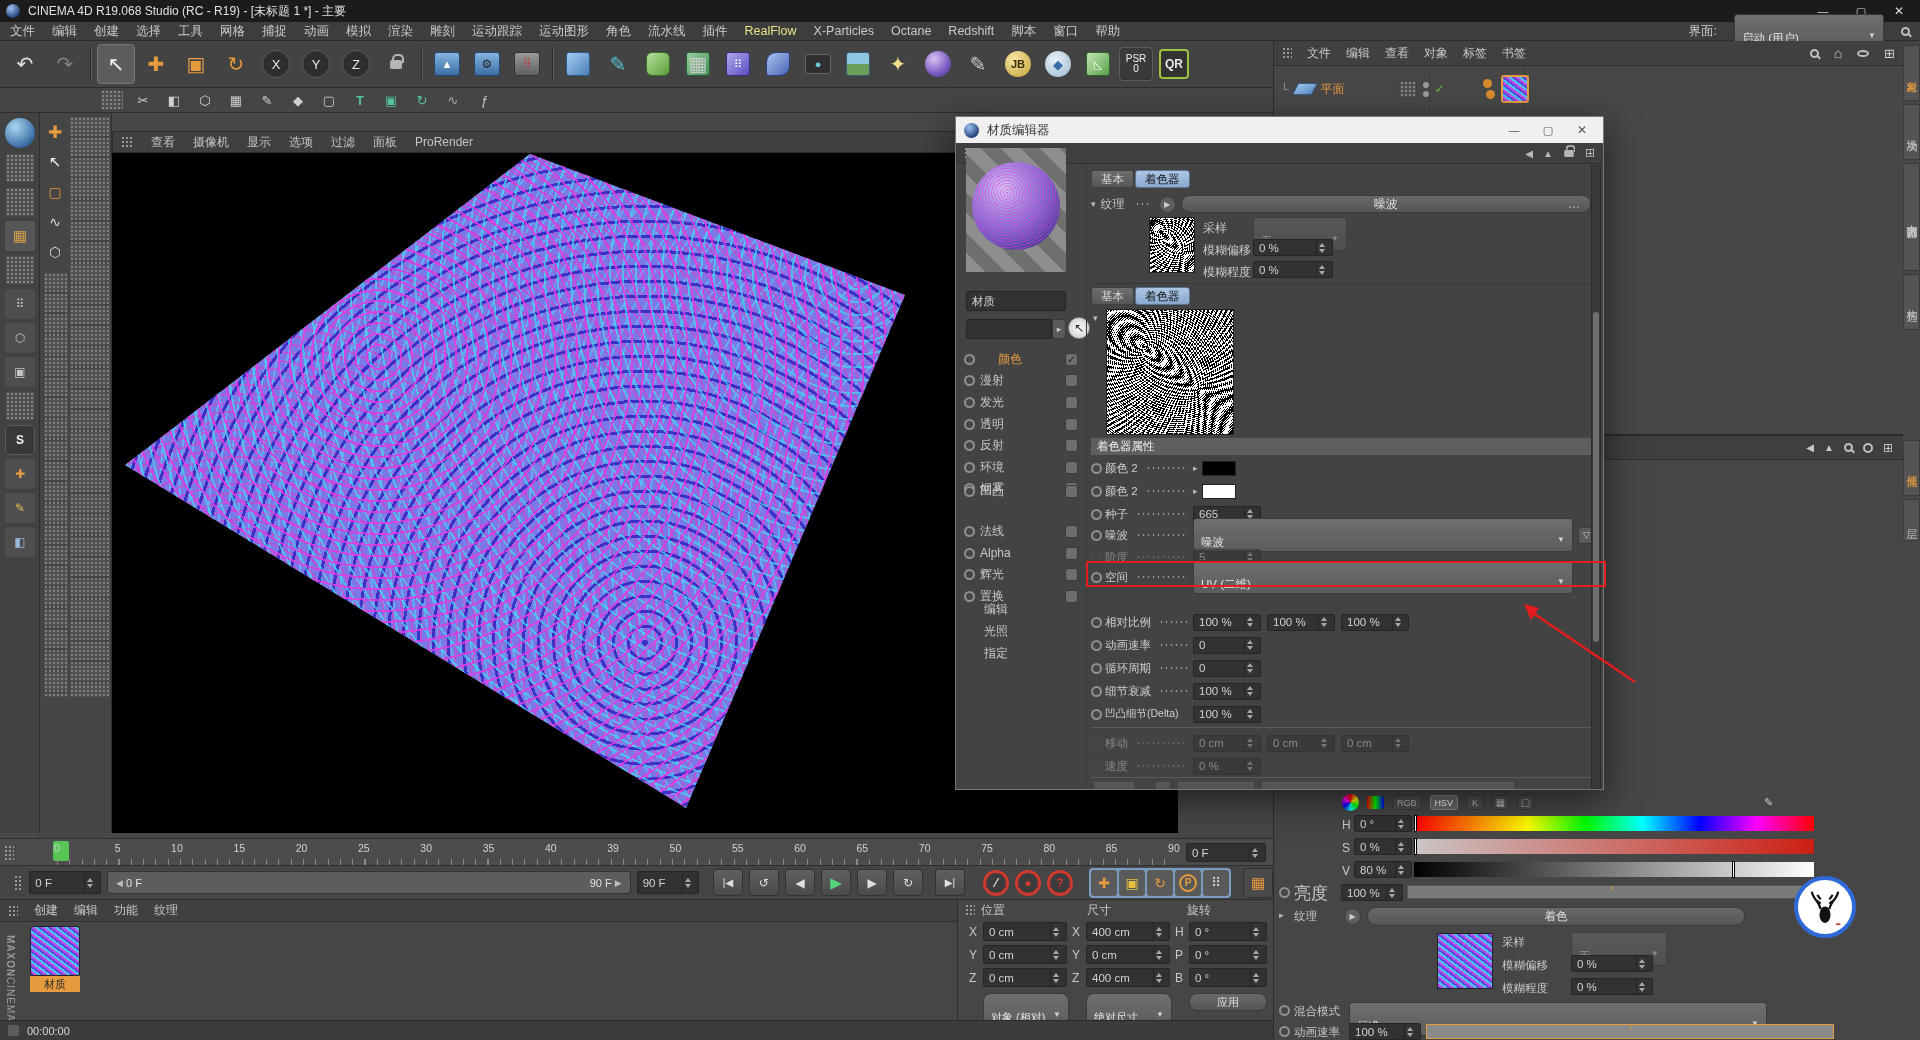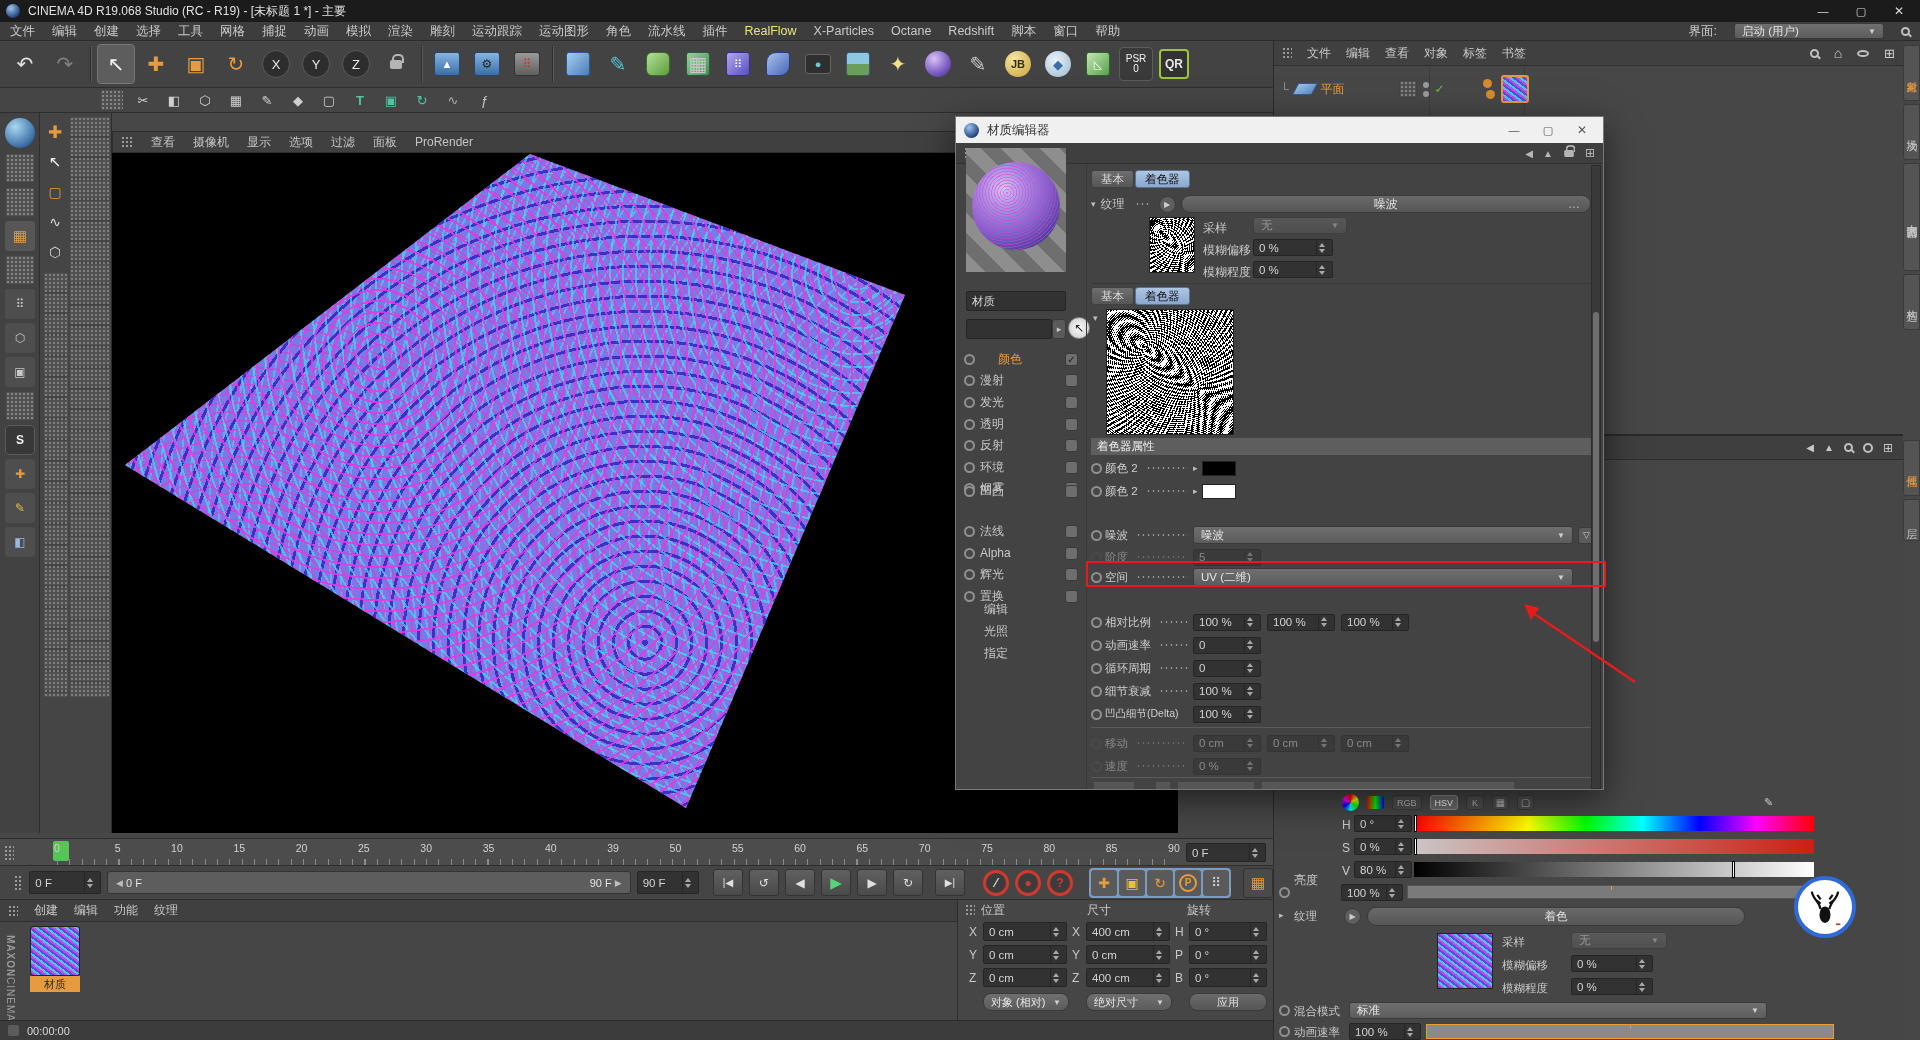--- a/index.html
+++ b/index.html
@@ -7,21 +7,21 @@
 body{position:relative;background:#474747;font-family:"Liberation Sans","DejaVu Sans",sans-serif;font-size:12px;color:#c8c8c8;overflow:hidden}
 .ab{position:absolute}
 .flex{display:flex;align-items:center}
 .grip{background-image:radial-gradient(#9a9a9a 1px,transparent 1.2px);background-size:4px 4px}
 .lens{width:9px;height:9px;border:2px solid #c0c0c0;border-radius:50%;position:relative;display:inline-block}
 .lens::after{content:"";position:absolute;width:5px;height:2px;background:#c0c0c0;right:-4px;bottom:-2px;transform:rotate(45deg)}
 .field{background:#323232;border:1px solid #252525;border-radius:2px;color:#d2d2d2;display:flex;align-items:center;padding:0 5px;font-size:11.5px;white-space:nowrap}
 .st{margin-left:auto;width:11px;align-self:stretch;border-left:1px solid #252525;display:flex;flex-direction:column;align-items:center;justify-content:center;gap:2px;flex:none}
 .st i{width:0;height:0;border-left:3px solid transparent;border-right:3px solid transparent}
 .st .u{border-bottom:4px solid #a8a8a8}.st .d{border-top:4px solid #a8a8a8}
-.dd{background:linear-gradient(#6f6f6f,#5c5c5c);border:1px solid #3a3a3a;border-radius:3px;display:flex;align-items:center;padding:0 7px;color:#e6e6e6;font-size:11.5px;white-space:nowrap}
+.dd{background:linear-gradient(#6f6f6f,#5c5c5c);border:1px solid #3a3a3a;border-radius:3px;display:flex;padding:16px 7px;color:#e6e6e6;font-size:11.5px;white-space:nowrap}
 .dd .arr{margin-left:auto;font-size:8px;color:#d0d0d0}
 .btn{background:linear-gradient(#6a6a6a,#555);border:1px solid #3a3a3a;border-radius:8px;display:flex;align-items:center;justify-content:center;color:#e2e2e2}
 .tab{height:18px;padding:0 9px;background:linear-gradient(#6e6e6e,#565656);border:1px solid #404040;border-radius:3px;display:inline-flex;align-items:center;color:#ddd;font-size:11.5px}
 .tab.on{background:linear-gradient(#aec6e4,#8aa9cf);color:#111;border-color:#5a7390}
 .rad{width:11px;height:11px;border-radius:50%;border:2px solid #909090;background:#464646;flex:none}
 .rad.dis{border-color:#5f5f5f}
 .cb{width:13px;height:13px;border-radius:3px;background:#6e6e6e;border:1px solid #3a3a3a;flex:none;color:#222;font-size:10px;display:flex;align-items:center;justify-content:center;font-weight:bold}
 .ldr{flex:1;margin:0 5px;height:4px;background-image:radial-gradient(#9a9a9a 1px,transparent 1.2px);background-size:5px 4px;background-repeat:repeat-x;background-position:0 60%;align-self:center;min-width:4px}
 .ic{display:inline-flex;align-items:center;justify-content:center;border-radius:3px;flex:none}
 .tile{width:38px;height:40px;display:flex;align-items:center;justify-content:center;border-radius:4px;flex:none;font-size:20px}
@@ -514,21 +514,21 @@
       <span class="st">
         <i class="u"></i>
         <i class="d"></i>
       </span>
     </span>
   <div style="position:absolute;left:140px;top:426px;width:400px;height:15px;background:linear-gradient(90deg,#000,#fff)">
     <span style="position:absolute;left:318px;top:-1px;width:3px;height:17px;background:#fff;border:1px solid #000"></span>
   </div>
 
   <span class="rad" style="position:absolute;left:5px;top:451px"></span>
-  <span style="position:absolute;left:20px;top:436px;font-size:12px">亮度</span>
+  <span style="position:absolute;left:20px;top:446px;font-size:17px">亮度</span>
   <span class="field" style="position:absolute;left:67px;top:448px;width:62px;height:17px">
       <span>100 %</span>
       <span class="st">
         <i class="u"></i>
         <i class="d"></i>
       </span>
     </span>
   <div style="position:absolute;left:133px;top:449px;width:408px;height:14px;background:#7a7a7a;border:1px solid #555">
     <span style="position:absolute;left:50%;top:0;width:1px;height:4px;background:#e79b3f"></span>
   </div>
@@ -744,20 +744,34 @@
   </div>
   <div class="srow" style="left:135px;top:365px">
     <span class="lz">
         <span class="rad"></span>
         <span class="t">颜色 2</span>
         <span class="ldr"></span>
       </span>
     <span class="caret" style="margin-right:4px">▸</span>
     <span class="sw" style="background:#fff"></span>
   </div>
+  <div class="srow" style="left:135px;top:388px">
+    <span class="lz">
+        <span class="rad"></span>
+        <span class="t">种子</span>
+        <span class="ldr"></span>
+      </span>
+    <span class="field spin">
+        <span>665</span>
+        <span class="st">
+          <i class="u"></i>
+          <i class="d"></i>
+        </span>
+      </span>
+  </div>
   <div class="srow" style="left:135px;top:408px;height:20px">
     <span class="lz">
         <span class="rad"></span>
         <span class="t">噪波</span>
         <span class="ldr"></span>
       </span>
     <span class="dd" style="flex:1;height:18px">
         <span>噪波</span>
         <span class="arr">▼</span>
       </span>

